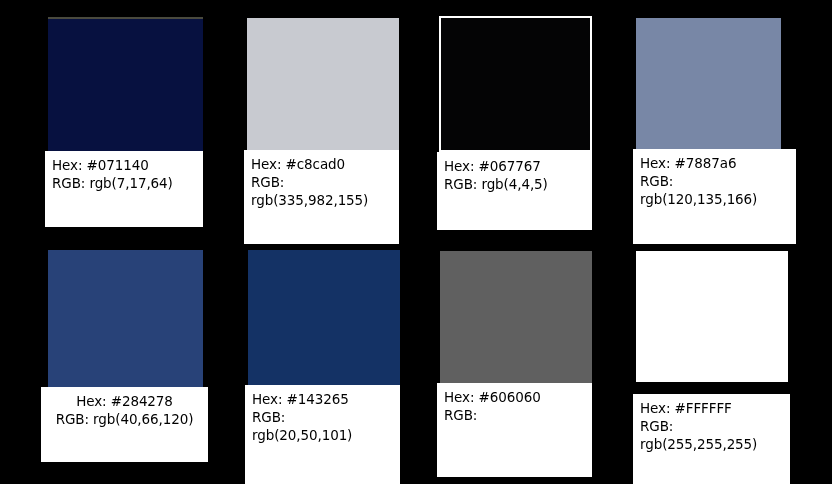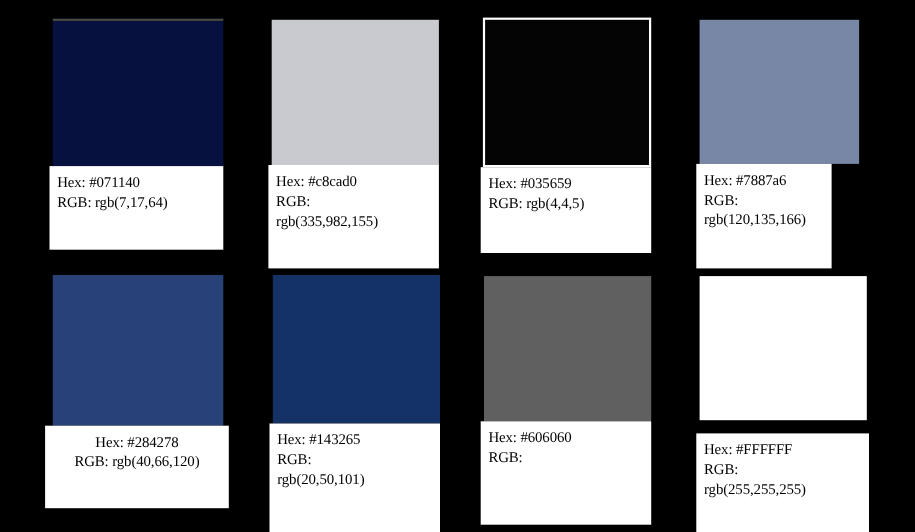--- a/index.html
+++ b/index.html
@@ -13,21 +13,20 @@
     height: 484px;
     overflow: hidden;
     font-family: "DejaVu Sans", "Liberation Sans", sans-serif;
     position: relative;
   }
 
   #palette-grid {
     position: absolute;
     inset: 0;
     background: #000000;
-    font-family: Liberation Serif, serif;
   }
 
   .swatch-card {
     position: absolute;
   }
 
   .swatch-chip {
     position: absolute;
     display: block;
   }
@@ -59,21 +58,21 @@
   #card-1 .swatch-chip  { left: 3px;  top: 0px;   width: 152px; height: 132px; }
   #card-1 .swatch-label { left: 0px;  top: 132px; width: 155px; height: 94px; }
 
   #card-2 { left: 437px; top: 16px;  }
   #card-2 .swatch-chip  { left: 2px;  top: 0px;   width: 153px; height: 136px;
                           border: 2px solid #ffffff; }
   #card-2 .swatch-label { left: 0px;  top: 136px; width: 155px; height: 78px; }
 
   #card-3 { left: 633px; top: 18px;  }
   #card-3 .swatch-chip  { left: 3px;  top: 0px;   width: 145px; height: 131px; }
-  #card-3 .swatch-label { left: 0px;  top: 131px; width: 123px; height: 95px; }
+  #card-3 .swatch-label { left: 0px;  top: 131px; width: 163px; height: 95px; }
 
   
   #card-4 { left: 41px;  top: 250px; }
   #card-4 .swatch-chip  { left: 7px;  top: 0px;   width: 155px; height: 137px; }
   #card-4 .swatch-label { left: 0px;  top: 137px; width: 167px; height: 75px; text-align: center; }
 
   #card-5 { left: 245px; top: 250px; }
   #card-5 .swatch-chip  { left: 3px;  top: 0px;   width: 152px; height: 135px; }
   #card-5 .swatch-label { left: 0px;  top: 135px; width: 155px; height: 116px; }
 
@@ -103,21 +102,21 @@
     <div class="swatch-label">
       <span class="line hex-line">Hex: #c8cad0</span>
       <span class="line rgb-line">RGB:</span>
       <span class="line rgb-value-line">rgb(335,982,155)</span>
     </div>
   </div>
 
   <div class="swatch-card" id="card-2">
     <div class="swatch-chip" style="background: rgb(4, 4, 5);"></div>
     <div class="swatch-label">
-      <span class="line hex-line">Hex: #035659</span>
+      <span class="line hex-line">Hex: #067767</span>
       <span class="line rgb-line">RGB: rgb(4,4,5)</span>
     </div>
   </div>
 
   <div class="swatch-card" id="card-3">
     <div class="swatch-chip" style="background: rgb(120, 135, 166);"></div>
     <div class="swatch-label">
       <span class="line hex-line">Hex: #7887a6</span>
       <span class="line rgb-line">RGB:</span>
       <span class="line rgb-value-line">rgb(120,135,166)</span>

